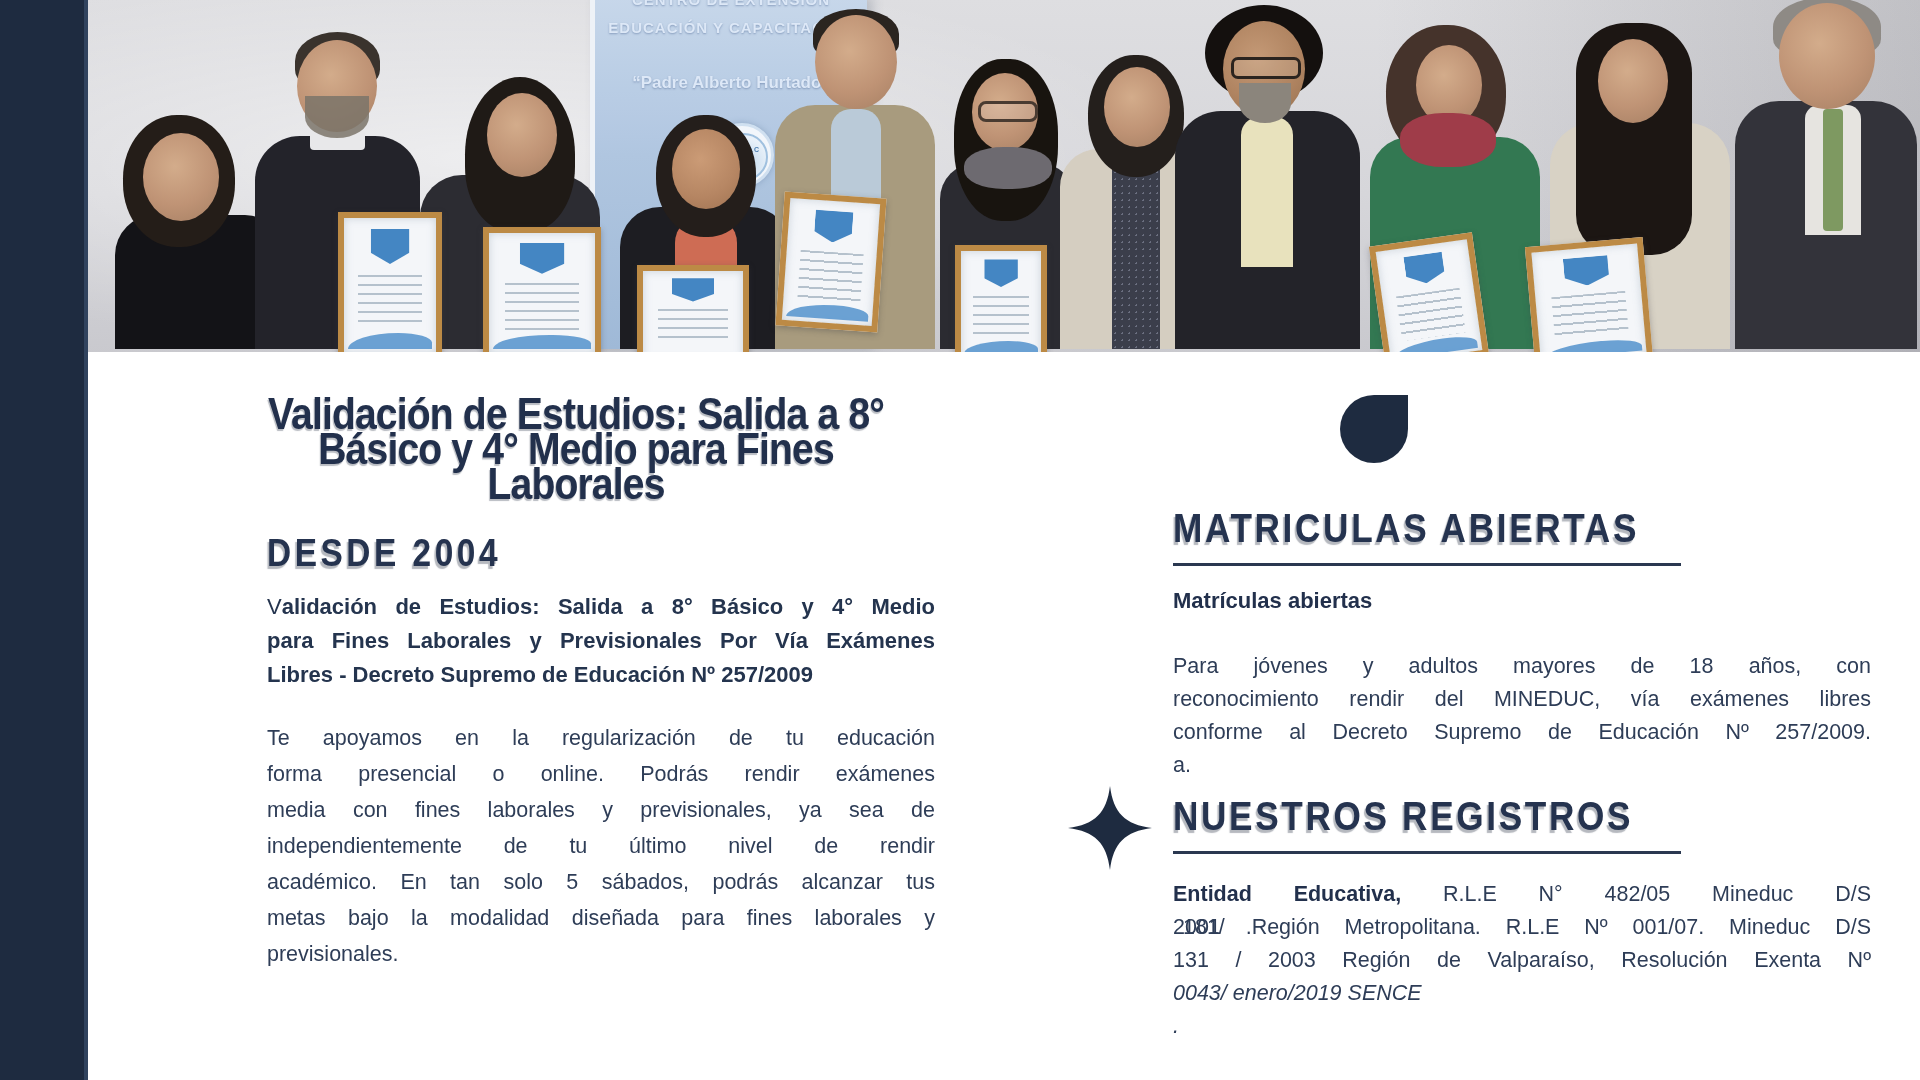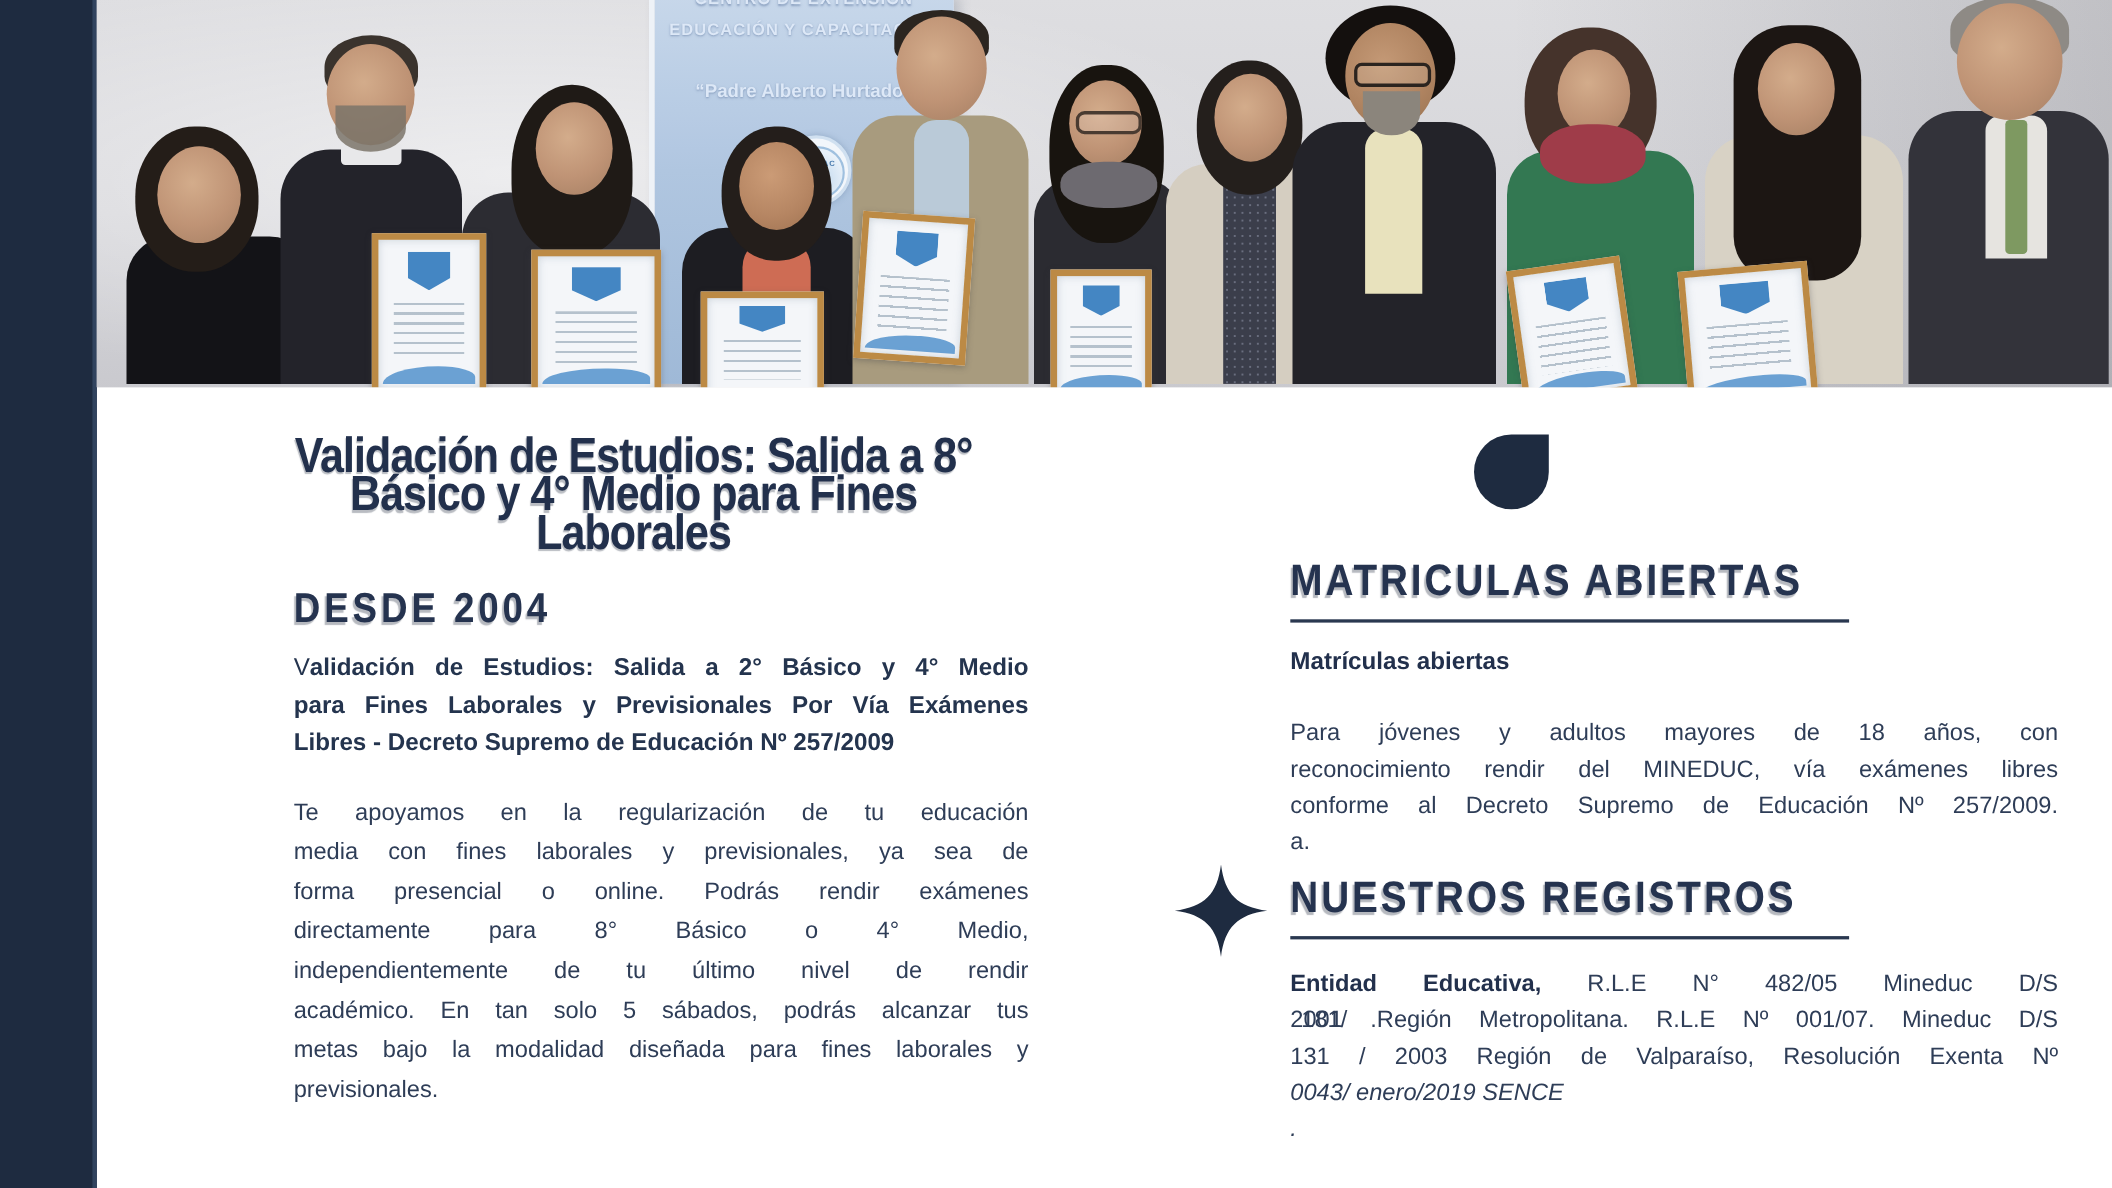--- a/index.html
+++ b/index.html
@@ -214,29 +214,28 @@
   </div>
 </div>
 
 <div class="abs title">
     <div>Validación de Estudios: Salida a 8°</div>
     <div>Básico y 4° Medio para Fines</div>
     <div>Laborales</div>
   </div>
 <div class="abs h2 kicker">DESDE 2004</div>
 <div class="abs lead jlines skip1">
-    <div>Validación de Estudios: Salida a 2° Básico y 4° Medio</div>
+    <div>Validación de Estudios: Salida a 8° Básico y 4° Medio</div>
     <div>para Fines Laborales y Previsionales Por Vía Exámenes</div>
     <div>Libres - Decreto Supremo de Educación Nº 257/2009</div>
   </div>
 <div class="abs bodytext jlines skip1">
     <div>Te apoyamos en la regularización de tu educación</div>
+    <div>forma presencial o online. Podrás rendir exámenes</div>
     <div>media con fines laborales y previsionales, ya sea de</div>
-    <div>forma presencial o online. Podrás rendir exámenes</div>
-    <div>directamente para 8° Básico o 4° Medio,</div>
     <div>independientemente de tu último nivel de rendir</div>
     <div>académico. En tan solo 5 sábados, podrás alcanzar tus</div>
     <div>metas bajo la modalidad diseñada para fines laborales y</div>
     <div>previsionales.</div>
   </div>
 
 <div class="abs drop"></div>
 
 <div class="abs h2 mat-h">MATRICULAS ABIERTAS</div>
 <div class="abs rule mat-rule"></div>

